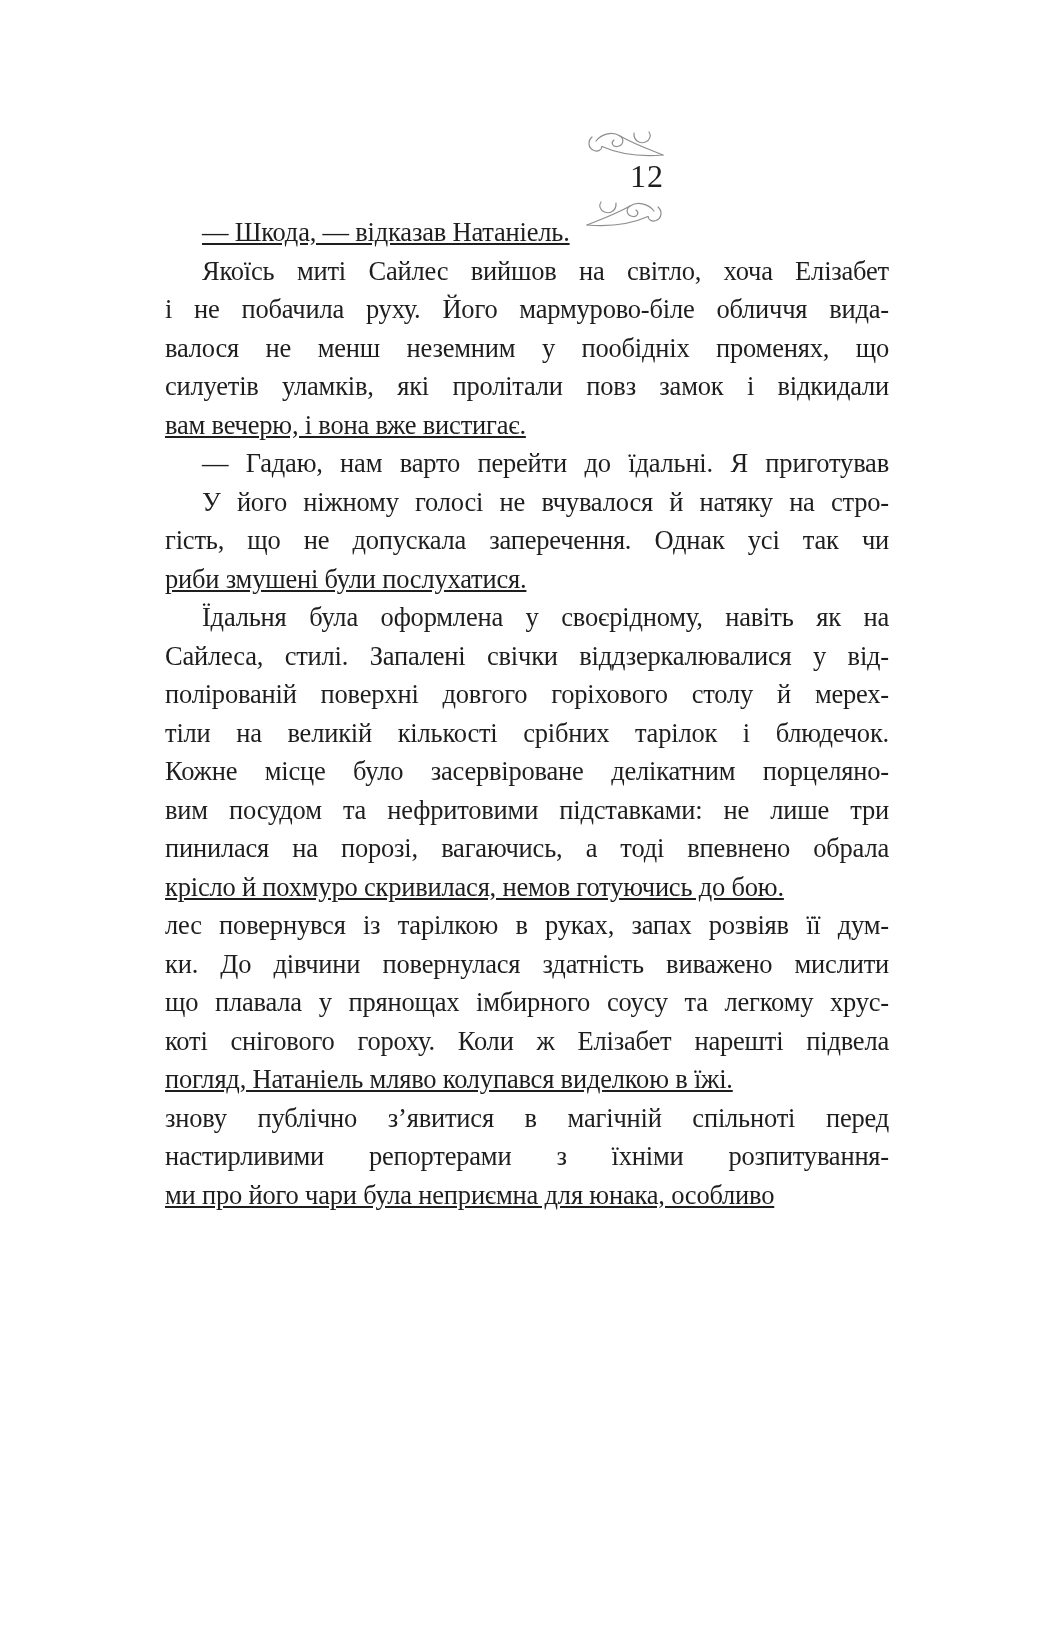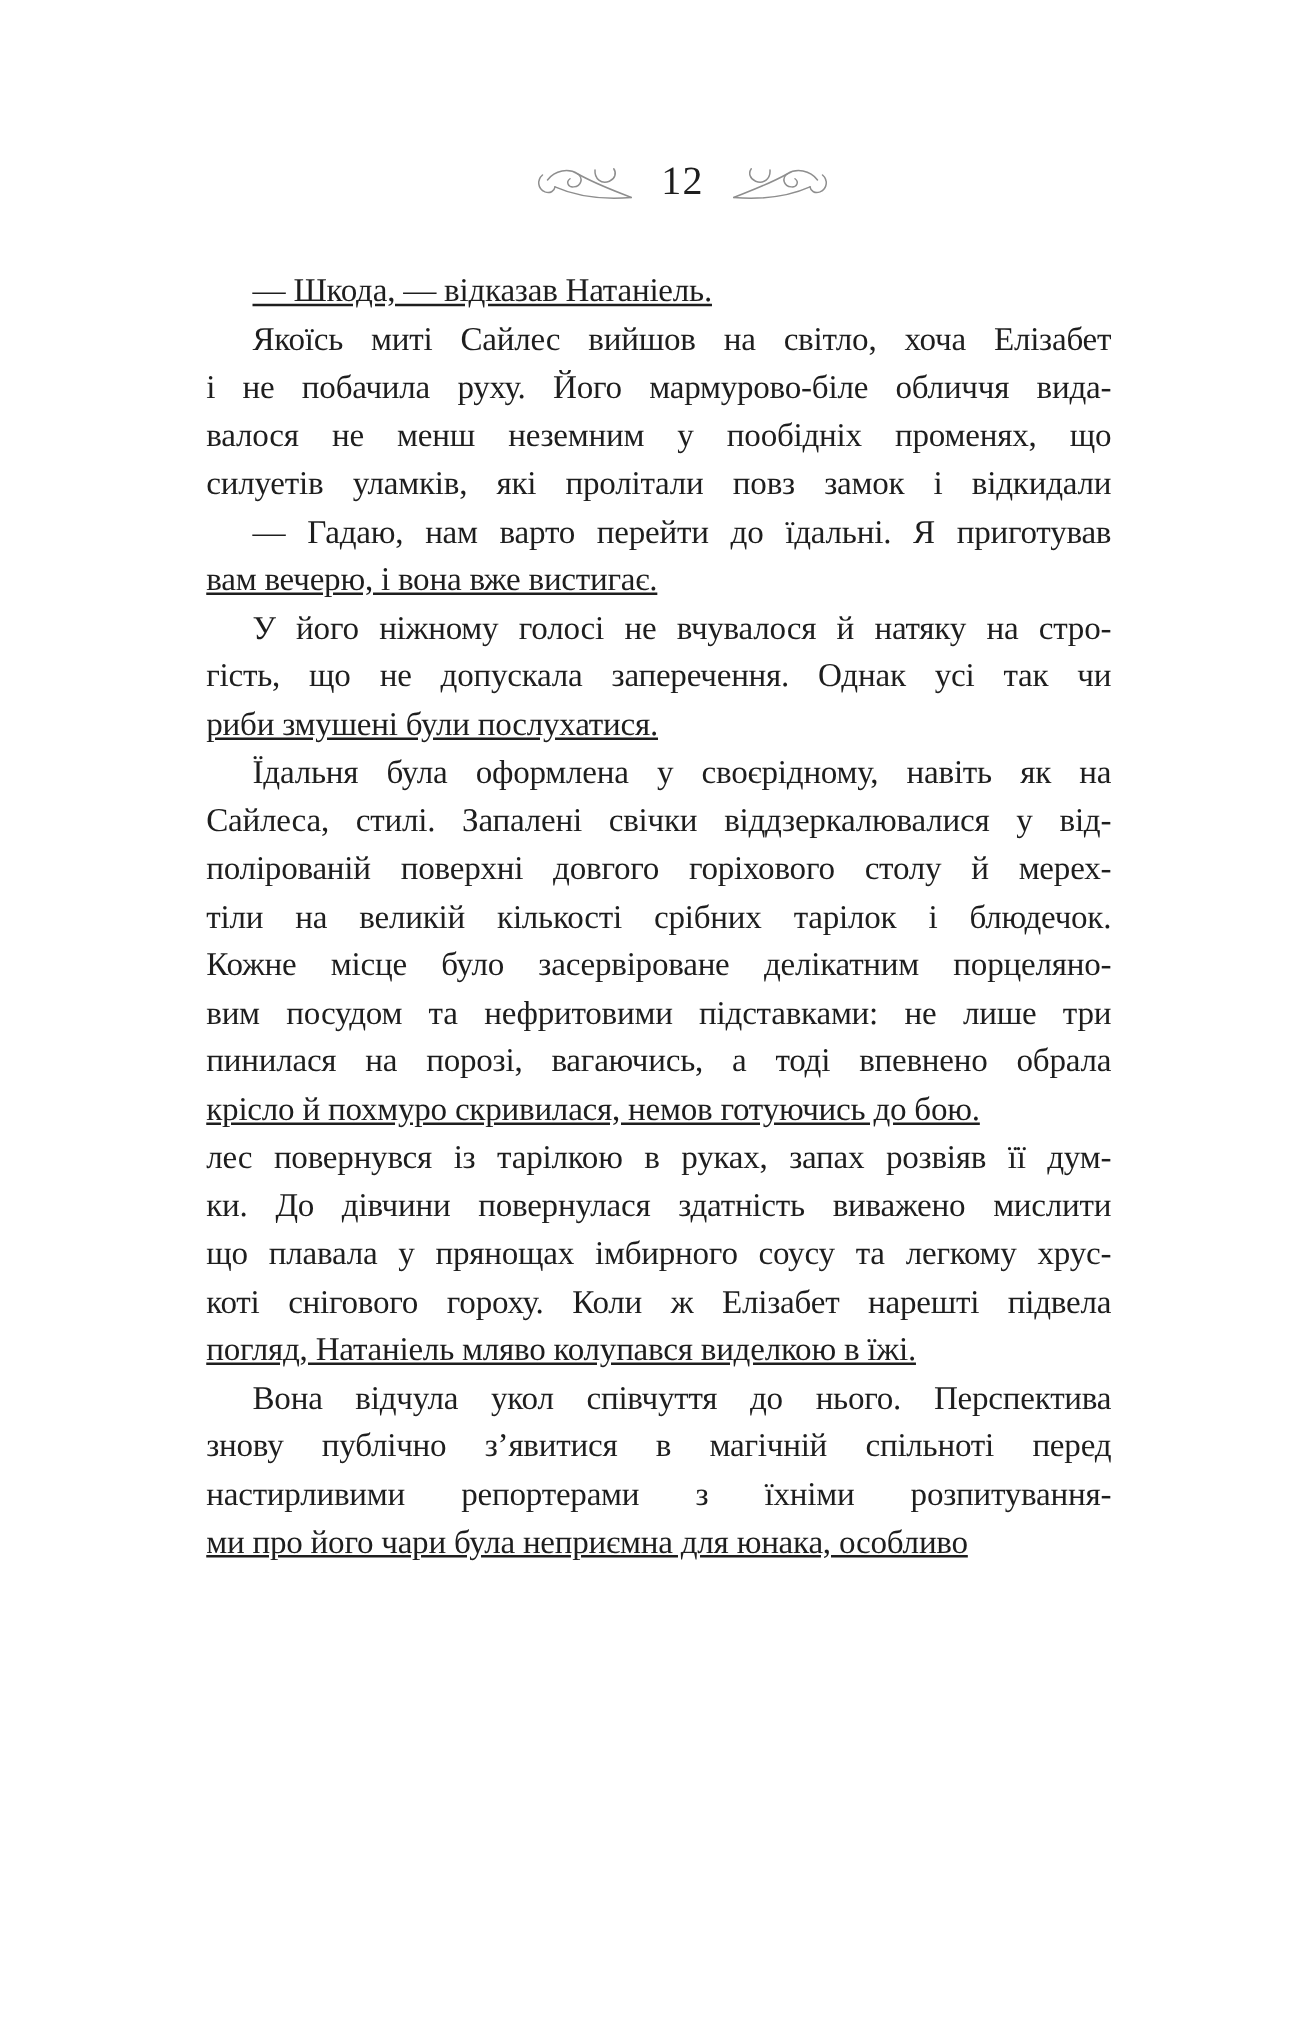--- a/index.html
+++ b/index.html
@@ -17,22 +17,23 @@
     color: var(--text, #1e1e1e);
   }
   
   .header {
     position: absolute;
     top: 124px;
     left: 428px;
     width: 236px;
     height: 42px;
     display: flex;
-    align-items: center;
+    align-items: flex-end;
     justify-content: space-between;
+    flex-direction: column;
   }
   .orn {
     width: 78px;
     height: 36px;
     color: var(--orn, #8e8e8e);
     flex: 0 0 auto;
   }
   .orn.mirror { transform: scaleX(-1); }
   .pnum {
     font-size: 32px;
@@ -92,22 +93,22 @@
       <div>
         <div class="line first last">— Шкода, — відказав Натаніель.</div>
       </div>
       <div>
         <div class="line first">Якоїсь миті Сайлес вийшов на світло, хоча Елізабет</div>
         <div class="line">і не побачила руху. Його мармурово-біле обличчя вида-</div>
         <div class="line">валося не менш неземним у пообідніх променях, що</div>
         <div class="line">силуетів уламків, які пролітали повз замок і відкидали</div>
       </div>
       <div>
+        <div class="line last">вам вечерю, і вона вже вистигає.</div>
         <div class="line first">— Гадаю, нам варто перейти до їдальні. Я приготував</div>
-        <div class="line last">вам вечерю, і вона вже вистигає.</div>
       </div>
       <div>
         <div class="line first">У його ніжному голосі не вчувалося й натяку на стро-</div>
         <div class="line">гість, що не допускала заперечення. Однак усі так чи</div>
         <div class="line last">риби змушені були послухатися.</div>
       </div>
       <div>
         <div class="line first">Їдальня була оформлена у своєрідному, навіть як на</div>
         <div class="line">Сайлеса, стилі. Запалені свічки віддзеркалювалися у від-</div>
         <div class="line">полірованій поверхні довгого горіхового столу й мерех-</div>
@@ -118,20 +119,19 @@
         <div class="line last">крісло й похмуро скривилася, немов готуючись до бою.</div>
       </div>
       <div>
         <div class="line">лес повернувся із тарілкою в руках, запах розвіяв її дум-</div>
         <div class="line">ки. До дівчини повернулася здатність виважено мислити</div>
         <div class="line">що плавала у прянощах імбирного соусу та легкому хрус-</div>
         <div class="line">коті снігового гороху. Коли ж Елізабет нарешті підвела</div>
         <div class="line last">погляд, Натаніель мляво колупався виделкою в їжі.</div>
       </div>
       <div>
-        <div class="line first">Вона відчула укол співчуття до нього. Перспектива</div>
         <div class="line">знову публічно з’явитися в магічній спільноті перед</div>
         <div class="line">настирливими репортерами з їхніми розпитування-</div>
         <div class="line last">ми про його чари була неприємна для юнака, особливо</div>
       </div>
     </div>
 
 </div>
 
 </body></html>

